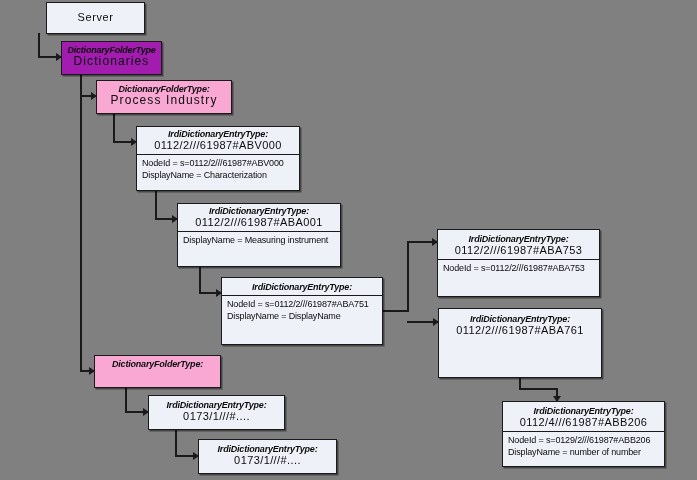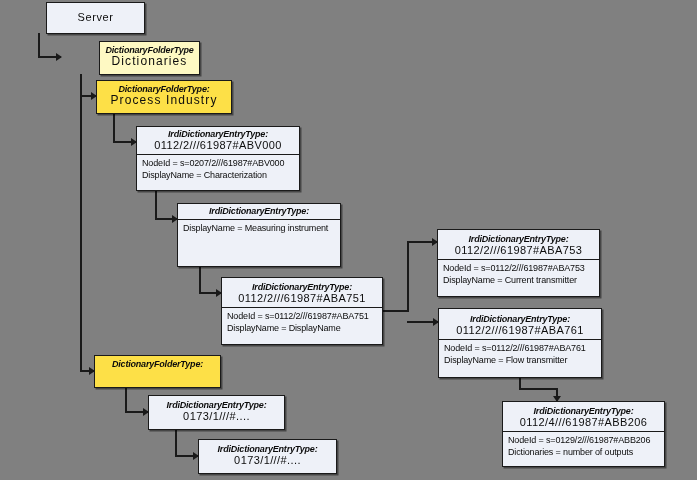--- a/index.html
+++ b/index.html
@@ -49,22 +49,22 @@
     color: #0c0c0c;
     line-height: 1.28;
     text-align: left;
     white-space: nowrap;
     letter-spacing: -0.15px;
   }
   .node.plain .head .title {
     font-size: 11px;
     letter-spacing: 0.6px;
   }
-  .node.blue { background: #fef9c3; margin-left: 38px; }
-  .node.orange { background: #fde047; }
+  .node.blue { background: #a21caf; }
+  .node.orange { background: #f9a8d4; }
   .node.light { background: #eef1f8; }
 
   .node.folder .head { padding-top: 3px; }
   .node.folder .type { font-size: 9px; }
   .node.folder .title { font-size: 12px; letter-spacing: 1.1px; }
 
   
   .ln {
     position: absolute;
     background: #1a1a1a;
@@ -153,75 +153,70 @@
       <div class="title">Process Industry</div>
     </div>
   </div>
 
   <div class="node light" style="left:136px; top:126px; width:164px; height:65px;">
     <div class="head">
       <div class="type">IrdiDictionaryEntryType:</div>
       <div class="title">0112/2///61987#ABV000</div>
     </div>
     <div class="body">
-      <div>NodeId = s=0207/2///61987#ABV000</div>
+      <div>NodeId = s=0112/2///61987#ABV000</div>
       <div>DisplayName = Characterization</div>
     </div>
   </div>
 
   <div class="node light" style="left:177px; top:203px; width:164px; height:64px;">
     <div class="head">
       <div class="type">IrdiDictionaryEntryType:</div>
+      <div class="title">0112/2///61987#ABA001</div>
     </div>
     <div class="body">
       <div>DisplayName = Measuring instrument</div>
     </div>
   </div>
 
   <div class="node light" style="left:221px; top:277px; width:162px; height:68px;">
     <div class="head" style="padding-top:4px;">
       <div class="type">IrdiDictionaryEntryType:</div>
-      <div class="title">0112/2///61987#ABA751</div>
     </div>
     <div class="body">
       <div>NodeId = s=0112/2///61987#ABA751</div>
       <div>DisplayName = DisplayName</div>
     </div>
   </div>
 
   <div class="node light" style="left:437px; top:229px; width:163px; height:68px;">
     <div class="head" style="padding-top:4px;">
       <div class="type">IrdiDictionaryEntryType:</div>
       <div class="title">0112/2///61987#ABA753</div>
     </div>
     <div class="body">
       <div>NodeId = s=0112/2///61987#ABA753</div>
-      <div>DisplayName = Current transmitter</div>
     </div>
   </div>
 
   <div class="node light" style="left:438px; top:308px; width:164px; height:70px;">
     <div class="head" style="padding-top:5px;">
       <div class="type">IrdiDictionaryEntryType:</div>
       <div class="title">0112/2///61987#ABA761</div>
     </div>
-    <div class="body">
-      <div>NodeId = s=0112/2///61987#ABA761</div>
-      <div>DisplayName = Flow transmitter</div>
-    </div>
   </div>
 
   <div class="node light" style="left:502px; top:401px; width:163px; height:66px;">
     <div class="head" style="padding-top:4px;">
       <div class="type">IrdiDictionaryEntryType:</div>
       <div class="title">0112/4///61987#ABB206</div>
     </div>
     <div class="body">
       <div>NodeId = s=0129/2///61987#ABB206</div>
-      <div>Dictionaries = number of outputs</div>
+      <div>DisplayName = number of number</div>
     </div>
   </div>
 
   <div class="node folder orange" style="left:94px; top:355px; width:127px; height:33px;">
     <div class="head">
       <div class="type">DictionaryFolderType:</div>
     </div>
   </div>
 
   <div class="node light" style="left:148px; top:395px; width:137px; height:35px;">

